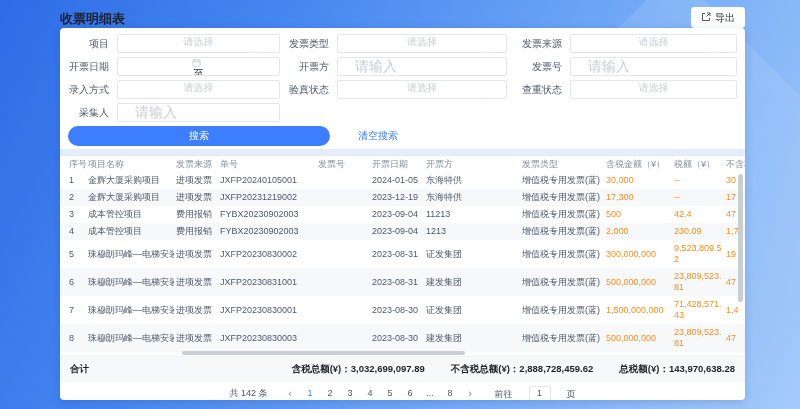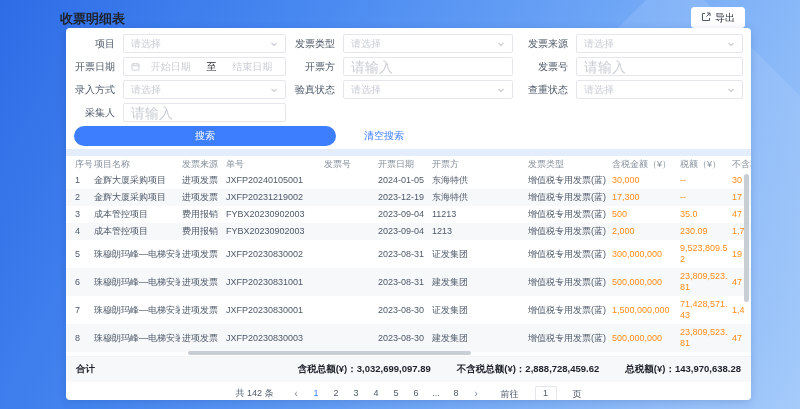--- a/index.html
+++ b/index.html
@@ -10,28 +10,28 @@
   .deco { position:absolute; pointer-events:none; }
   .deco1 { right:-90px; top:60px; width:430px; height:430px; transform:rotate(45deg);
     background:linear-gradient(135deg,rgba(255,255,255,.12),rgba(255,255,255,0) 60%); }
   .deco2 { right:120px; bottom:-120px; width:300px; height:300px; transform:rotate(45deg);
     background:linear-gradient(135deg,rgba(255,255,255,.10),rgba(255,255,255,0) 70%); }
 
   .page-title { position:absolute; left:60px; top:10px; font-size:13px; font-weight:bold; color:#1d2129; }
   .export-btn { position:absolute; top:7px; right:55px; height:21px; background:#fff; border:1px solid #fff;
     border-radius:3px; display:flex; align-items:center; gap:4px; padding:0 9px; font-size:10px; color:#272e3b; cursor:pointer; }
 
-  .card { position:absolute; left:66px; top:28px; width:685px; height:372px; background:#fff;
+  .card { position:absolute; left:60px; top:28px; width:685px; height:372px; background:#fff;
     border-radius:4px; overflow:hidden; box-shadow:0 2px 8px rgba(20,50,120,.18); }
 
   .filters { padding:6px 4px 0 4px; display:grid; grid-template-columns:53px 163px 57px 170px 63px 167px;
     row-gap:4px; align-items:center; font-size:10px; color:#4e5969; }
   .f-label { text-align:right; padding-right:8px; white-space:nowrap; }
   .control { height:19px; border:1px solid #e5e6eb; border-radius:2px; background:#fff;
-    display:flex; align-items:center; padding:0 7px; color:#c9cdd4; font-size:10px; overflow:hidden; }
+    display:flex; align-items:center; padding:0 17px; color:#c9cdd4; font-size:10px; overflow:hidden;flex-direction:column; }
   .control .chev { margin-left:auto; display:flex; }
   .control input { border:none; outline:none; width:100%; font-size:14px; color:#4e5969;
     font-family:inherit; background:transparent; }
   .control input::placeholder { color:#c9cdd4; }
   .dr-sep { color:#1d2129; margin:0 10px; flex:none; }
   .dr-txt { flex:1; text-align:center; white-space:nowrap; overflow:hidden; }
   .cal { margin-right:5px; display:flex; flex:none; }
 
   .actions { display:flex; align-items:center; gap:28px; padding:4px 0 0 8px; height:24px; }
   .search-btn { width:262px; height:20px; background:#3d7eff; color:#fff; border:none; border-radius:10px;
@@ -240,21 +240,21 @@
           <tr>
             <td>3</td>
             <td>成本管控项目</td>
             <td>费用报销</td>
             <td>FYBX20230902003</td>
             <td></td>
             <td>2023-09-04</td>
             <td>11213</td>
             <td>增值税专用发票(蓝)</td>
             <td class="amt">500</td>
-            <td class="amt">35.0</td>
+            <td class="amt">42.4</td>
             <td class="amt">47</td>
           </tr>
           <tr>
             <td>4</td>
             <td>成本管控项目</td>
             <td>费用报销</td>
             <td>FYBX20230902003</td>
             <td></td>
             <td>2023-09-04</td>
             <td>1213</td>

